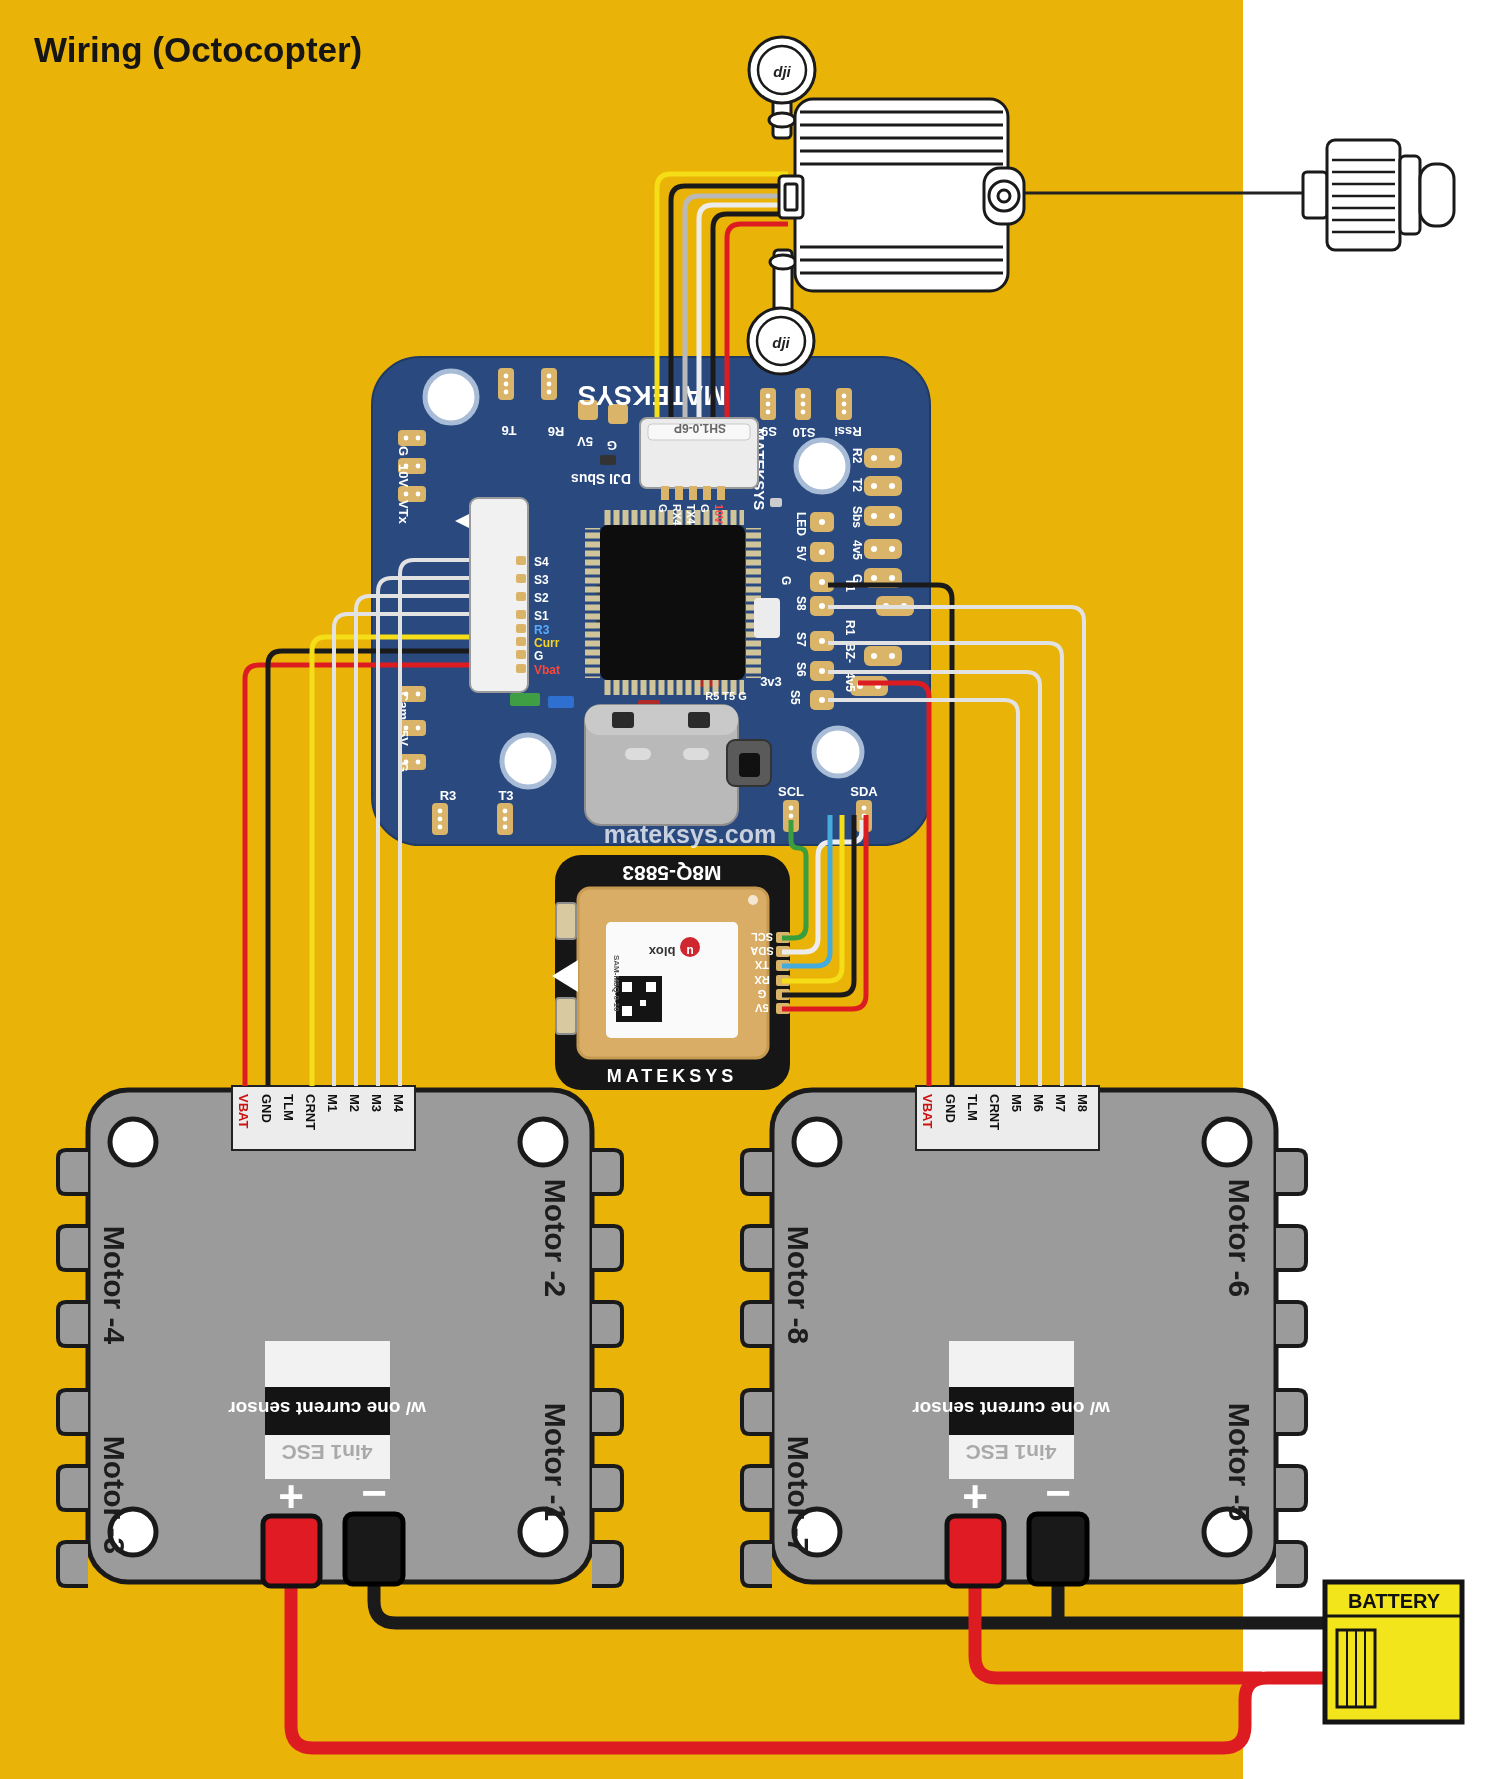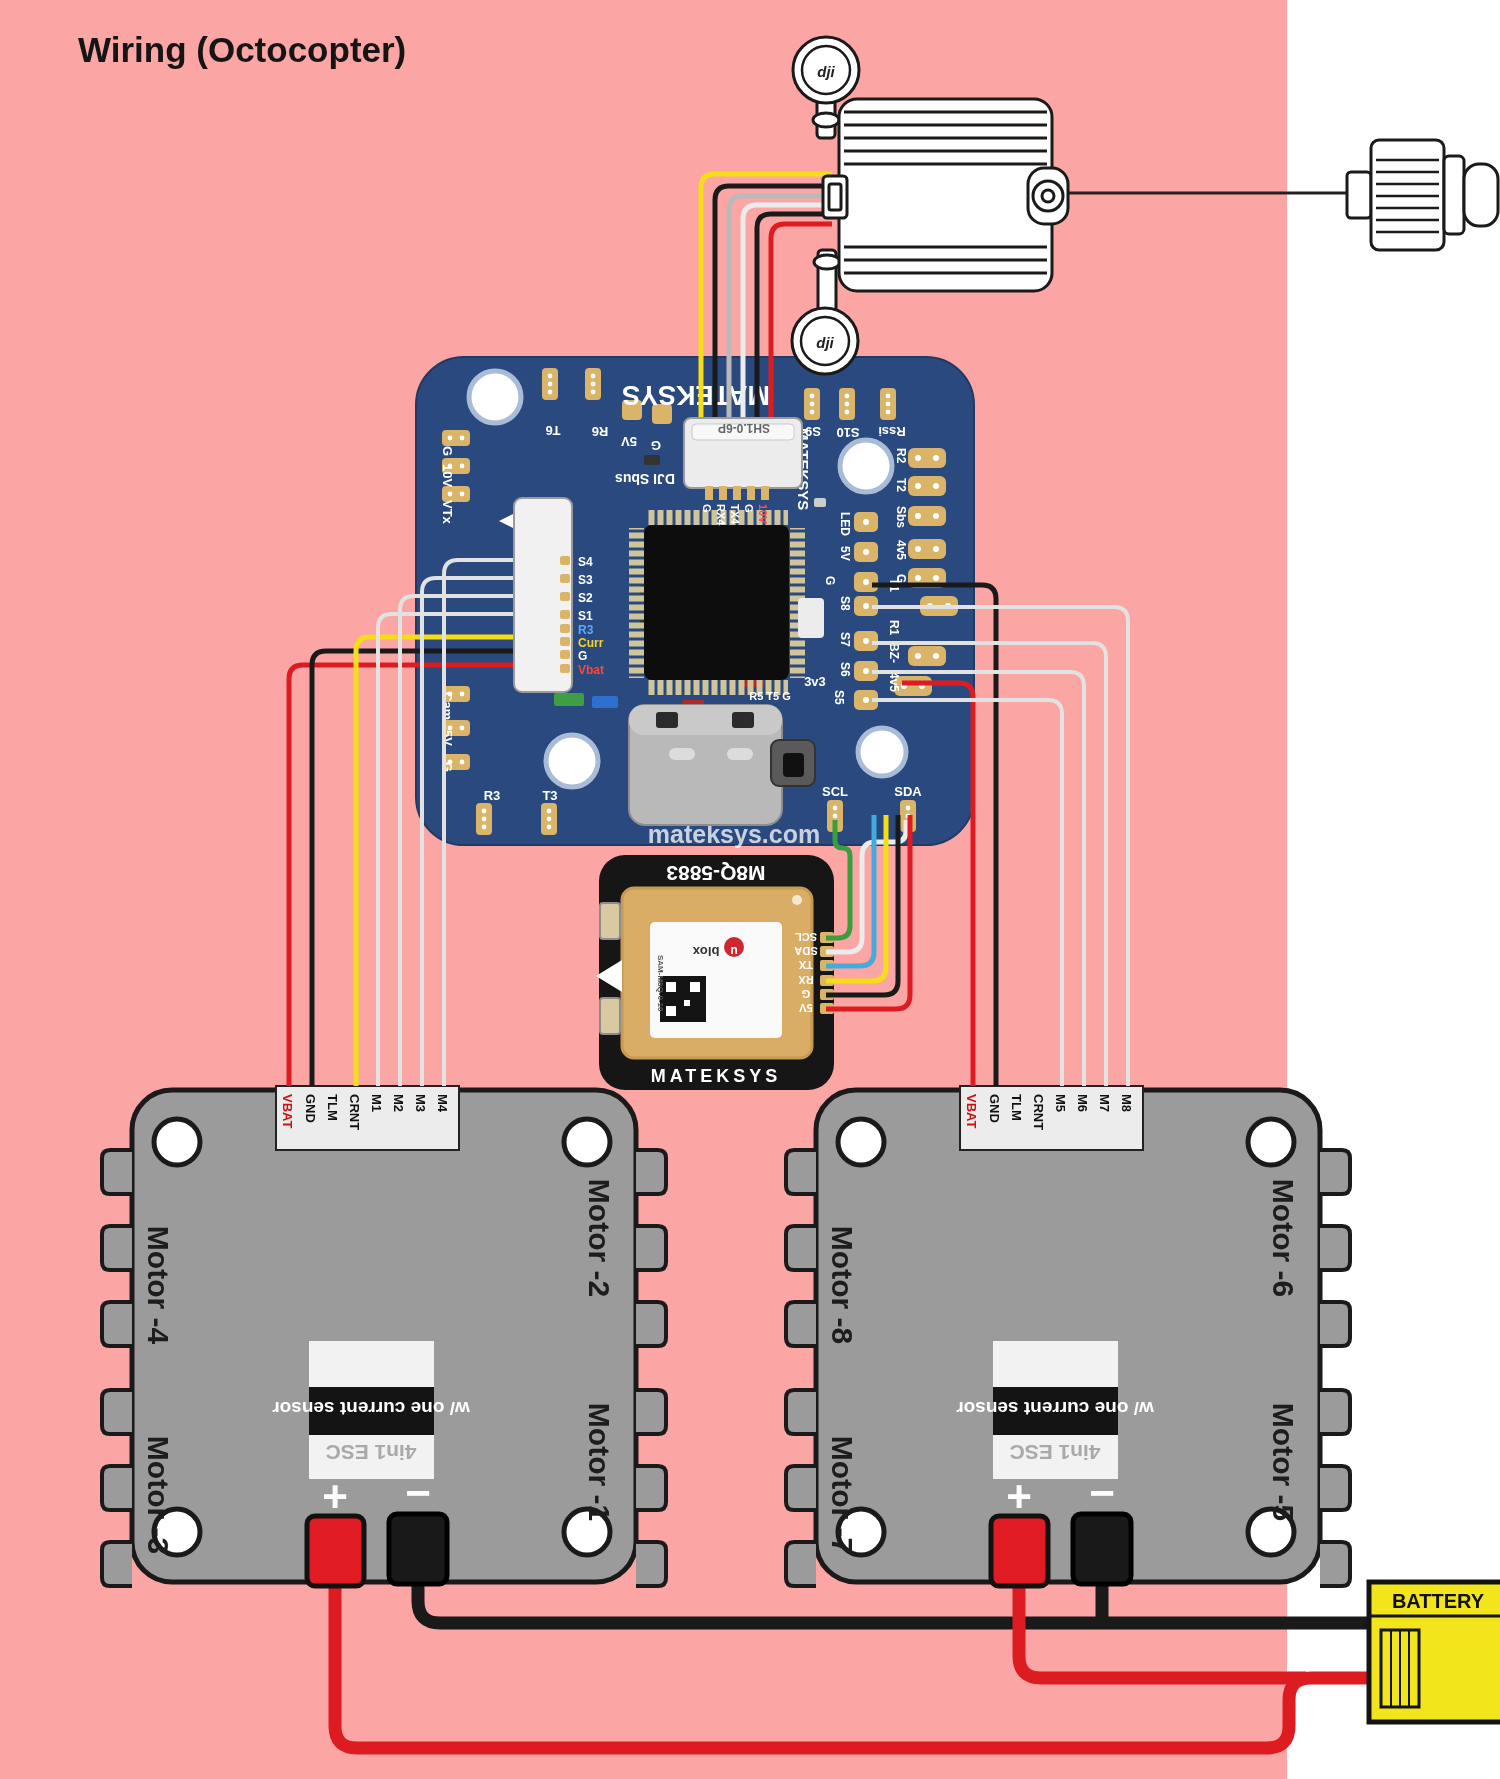--- a/index.html
+++ b/index.html
@@ -1,16 +1,16 @@
 <!DOCTYPE html>
 <html><head>
 <meta charset="utf-8">
 <style>
   html,body{margin:0;padding:0;background:#fff;}
-  .stage{width:1243px;height:1779px;position:relative;background:#fca5a5;font-family:"Liberation Sans",sans-serif;padding-left:44px;}
+  .stage{width:1243px;height:1779px;position:relative;background:#eab308;font-family:"Liberation Sans",sans-serif;}
   svg text{font-family:"Liberation Sans",sans-serif;font-weight:700;}
 </style>
 </head>
 <body>
 
 <div class="stage">
 <svg id="scene" width="1500" height="1779" viewBox="0 0 1500 1779" xmlns="http://www.w3.org/2000/svg">
   <defs>
     <pattern id="pinsV" width="9" height="16" patternUnits="userSpaceOnUse">
       <rect x="1.5" y="0" width="6" height="16" fill="#cfc49a"></rect>

